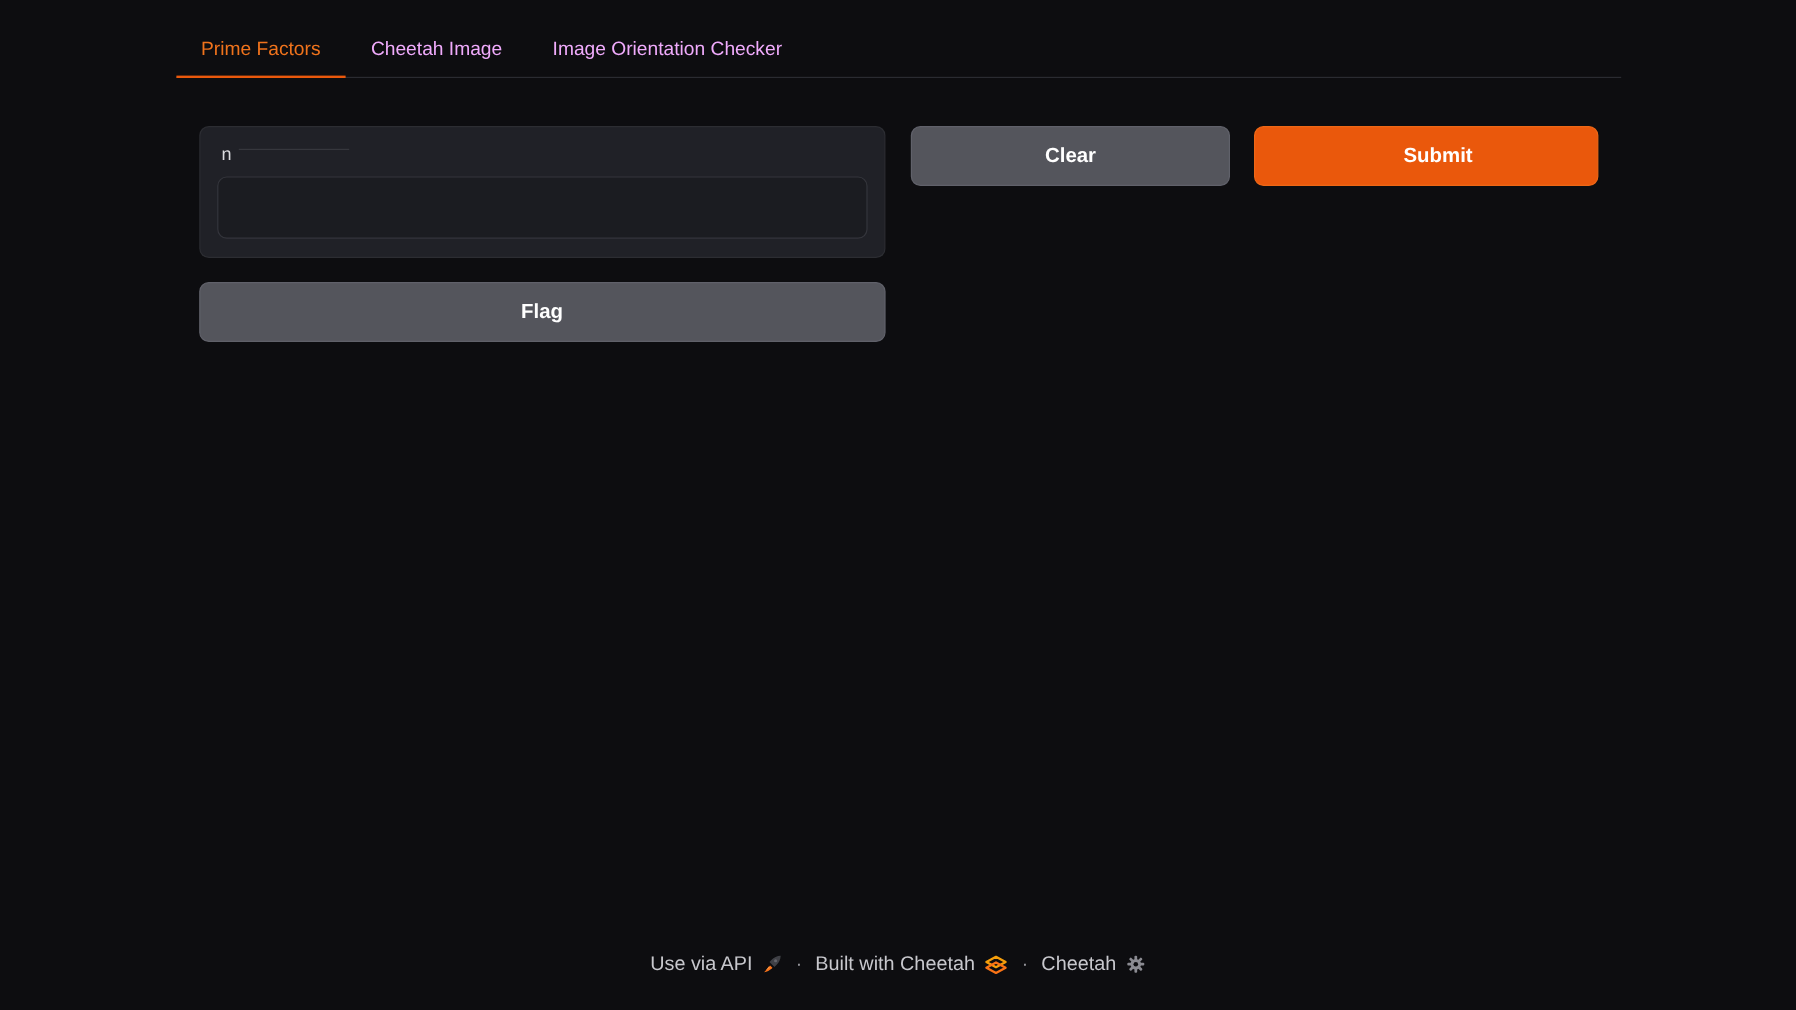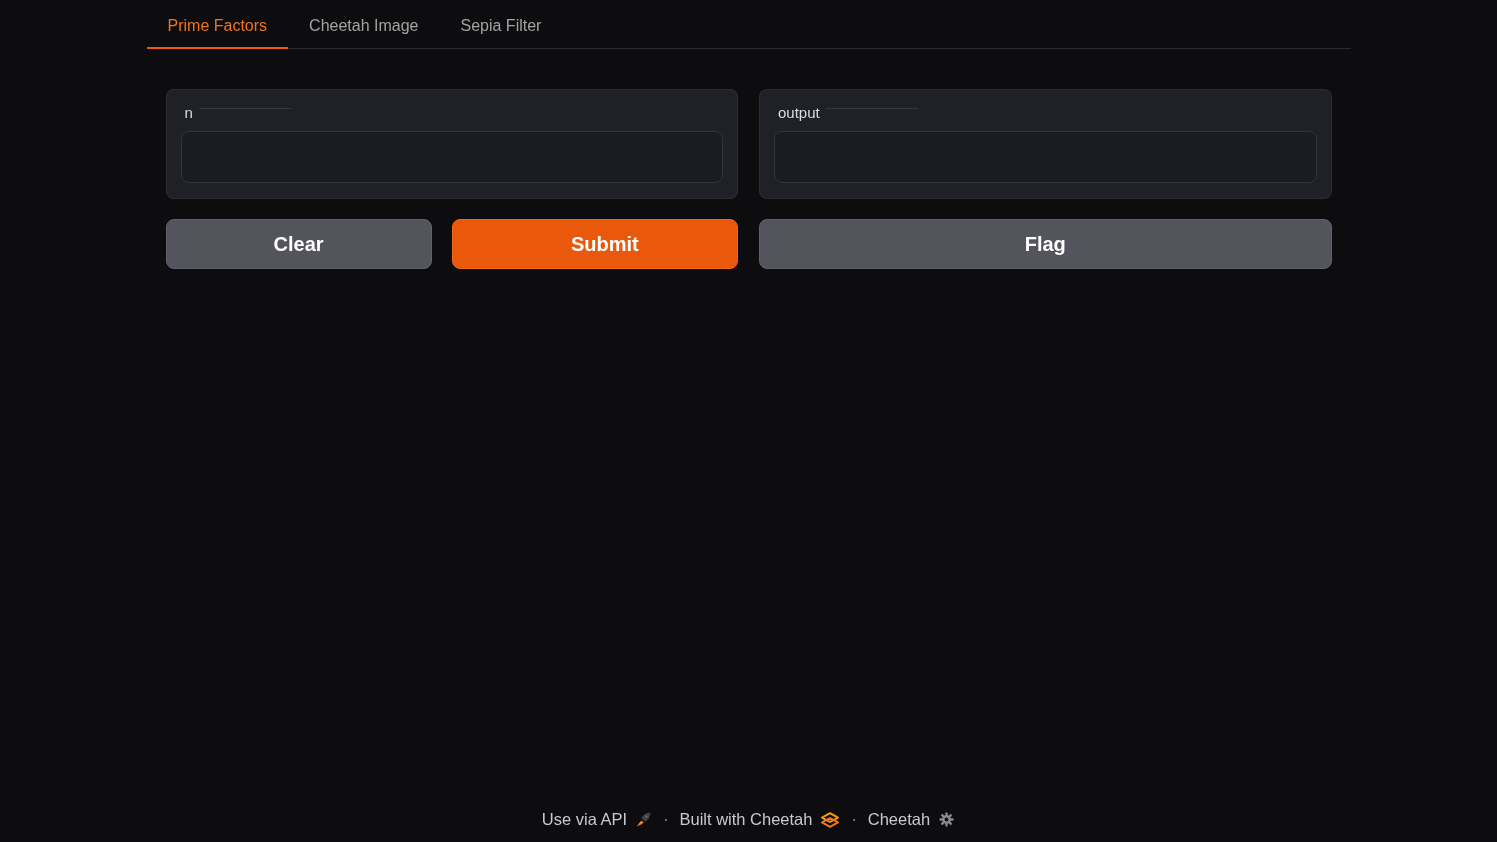--- a/index.html
+++ b/index.html
@@ -7,36 +7,36 @@
   body {
     background: #0d0d10;
     font-family: "Liberation Sans", "DejaVu Sans", sans-serif;
     color: #ececf0;
     display: flex;
     flex-direction: column;
     overflow: hidden;
   }
   .container {
     width: 1204px;
-    margin: 0 auto;
+    margin: 16px auto;
     flex: 1;
     display: flex;
     flex-direction: column;
   }
   
   .tabnav {
     display: flex;
     align-items: flex-end;
     border-bottom: 1px solid #2a2b31;
     padding-top: 6px;
   }
   .tab {
     background: transparent;
     border: none;
-    color: #a3a3a3;
+    color: #f0abfc;
     font-family: inherit;
     font-size: 16px;
     padding: 11px 21px 12px;
     cursor: pointer;
     border-bottom: 2px solid transparent;
     margin-bottom: -1px;
     white-space: nowrap;
   }
   .tab.selected {
     color: #f0731c;
@@ -85,21 +85,21 @@
     outline: none;
     display: block;
   }
   .btnrow { display: flex; gap: 20px; }
   .btn {
     flex: 1;
     height: 50px;
     border-radius: 8px;
     font-family: inherit;
     font-weight: 700;
-    font-size: 20px;
+    font-size: 17px;
     color: #ffffff;
     cursor: pointer;
     border: 1px solid transparent;
   }
   .btn.secondary { background: #54555c; border-color: #60616a; }
   .btn.primary   { background: #ea580c; border-color: #ee6716; padding-left: 20px; }
   
   .spacer { flex: 1; }
   .footer {
     display: flex;
@@ -122,41 +122,34 @@
   .icon { display: inline-flex; align-items: center; }
 </style>
 </head>
 <body>
 
 <div class="container">
 
   <div class="tabnav">
     <button class="tab selected">Prime Factors</button>
     <button class="tab">Cheetah Image</button>
-    <button class="tab">Sepia Filter</button>
+    <button class="tab">Image Orientation Checker</button>
   </div>
 
   <div class="tabcontent">
     <div class="grid">
 
       <div class="panel">
         <div class="panel-label">
           <span>n</span>
           <span class="label-artifact"></span>
         </div>
         <textarea class="tbox" placeholder="" style=""></textarea>
       </div>
 
-      <div class="panel">
-        <div class="panel-label">
-          <span>output</span>
-          <span class="label-artifact"></span>
-        </div>
-        <textarea class="tbox" placeholder="" style=""></textarea>
-      </div>
 
       <div class="btnrow">
         <button class="btn secondary">Clear</button>
         <button class="btn primary">Submit</button>
       </div>
 
       <div class="btnrow">
         <button class="btn secondary">Flag</button>
       </div>
 

